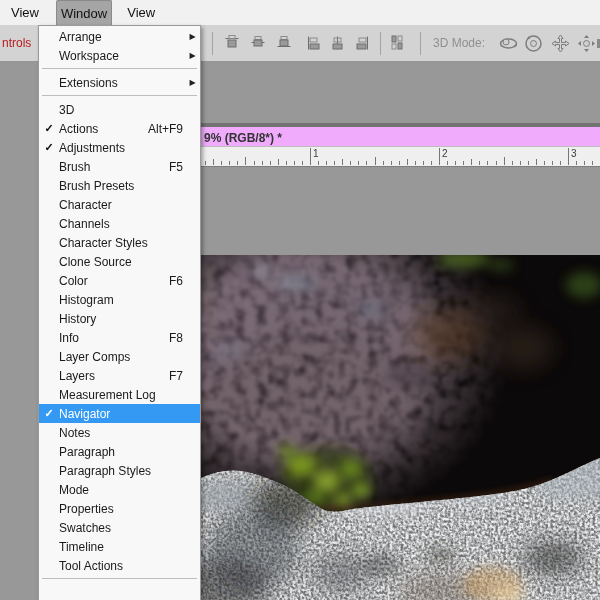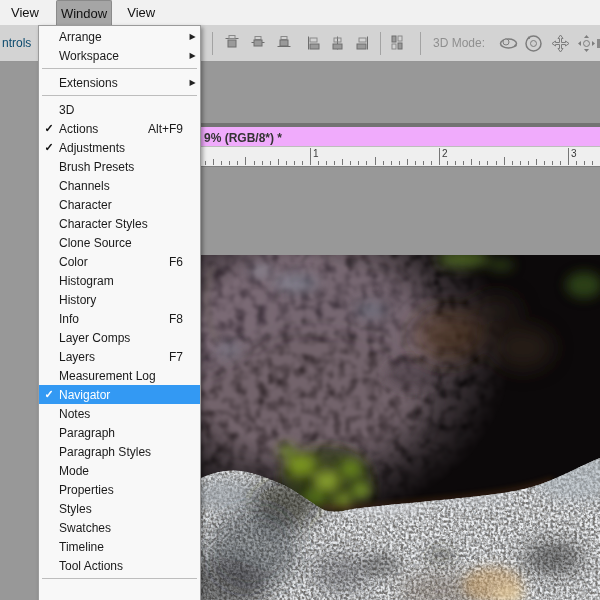--- a/index.html
+++ b/index.html
@@ -9,21 +9,21 @@
   
   .menubar { position:absolute; left:0; top:0; width:476px; height:25px; background:#f1f1f1;
              display:flex; align-items:stretch; z-index:6; }
   .mb-item { padding:0 9px; font-size:13px; color:#111; display:flex; align-items:center; margin-left:2px; }
   .mb-item.open { background:#a5a5a5; border:1px solid #8a8a8a; border-bottom:none;
                   border-radius:2px 2px 0 0; margin-left:8px; margin-right:4px; padding:0 4px; }
 
   
   .options-bar { position:absolute; left:0; top:25px; width:600px; height:37px; background:#d3d3d3;
                  border-bottom:1px solid #969696; z-index:2; }
-  .ob-partial { position:absolute; left:2px; top:0; height:36px; line-height:36px; font-size:12px; color:#0c4a6e; }
+  .ob-partial { position:absolute; left:2px; top:0; height:36px; line-height:36px; font-size:12px; color:#b91c1c; }
   .ob-sep { position:absolute; top:7px; height:23px; width:1px; background:#a3a3a3; }
   .ob-icon { position:absolute; top:10px; width:16px; height:16px; }
   .ob-icon svg { display:block; }
   .ob-mode-label { position:absolute; left:433px; top:0; height:36px; line-height:36px; font-size:12px; color:#8f8f8f; }
   .ob-3d { position:absolute; top:9px; width:19px; height:19px; }
 
   
   .workspace-bg { position:absolute; left:0; top:62px; width:600px; height:538px; background:#989898; z-index:1; }
   .tab-strip { position:absolute; left:196px; top:123px; width:404px; height:24px; background:#f0abfc;
                border-top:4px solid #737373; border-bottom:1px solid #bdbdbd; z-index:2;
@@ -365,33 +365,39 @@
       <span class="arr"></span>
     </div>
     <div class="menu-item">
       <span class="chk">✓</span>
       <span class="lbl">Adjustments</span>
       <span class="sc"></span>
       <span class="arr"></span>
     </div>
     <div class="menu-item">
       <span class="chk"></span>
+      <span class="lbl">Brush</span>
+      <span class="sc">F5</span>
+      <span class="arr"></span>
+    </div>
+    <div class="menu-item">
+      <span class="chk"></span>
       <span class="lbl">Brush Presets</span>
       <span class="sc"></span>
       <span class="arr"></span>
     </div>
     <div class="menu-item">
       <span class="chk"></span>
+      <span class="lbl">Character</span>
+      <span class="sc"></span>
+      <span class="arr"></span>
+    </div>
+    <div class="menu-item">
+      <span class="chk"></span>
       <span class="lbl">Channels</span>
-      <span class="sc"></span>
-      <span class="arr"></span>
-    </div>
-    <div class="menu-item">
-      <span class="chk"></span>
-      <span class="lbl">Character</span>
       <span class="sc"></span>
       <span class="arr"></span>
     </div>
     <div class="menu-item">
       <span class="chk"></span>
       <span class="lbl">Character Styles</span>
       <span class="sc"></span>
       <span class="arr"></span>
     </div>
     <div class="menu-item">
@@ -473,26 +479,20 @@
       <span class="arr"></span>
     </div>
     <div class="menu-item">
       <span class="chk"></span>
       <span class="lbl">Properties</span>
       <span class="sc"></span>
       <span class="arr"></span>
     </div>
     <div class="menu-item">
       <span class="chk"></span>
-      <span class="lbl">Styles</span>
-      <span class="sc"></span>
-      <span class="arr"></span>
-    </div>
-    <div class="menu-item">
-      <span class="chk"></span>
       <span class="lbl">Swatches</span>
       <span class="sc"></span>
       <span class="arr"></span>
     </div>
     <div class="menu-item">
       <span class="chk"></span>
       <span class="lbl">Timeline</span>
       <span class="sc"></span>
       <span class="arr"></span>
     </div>

